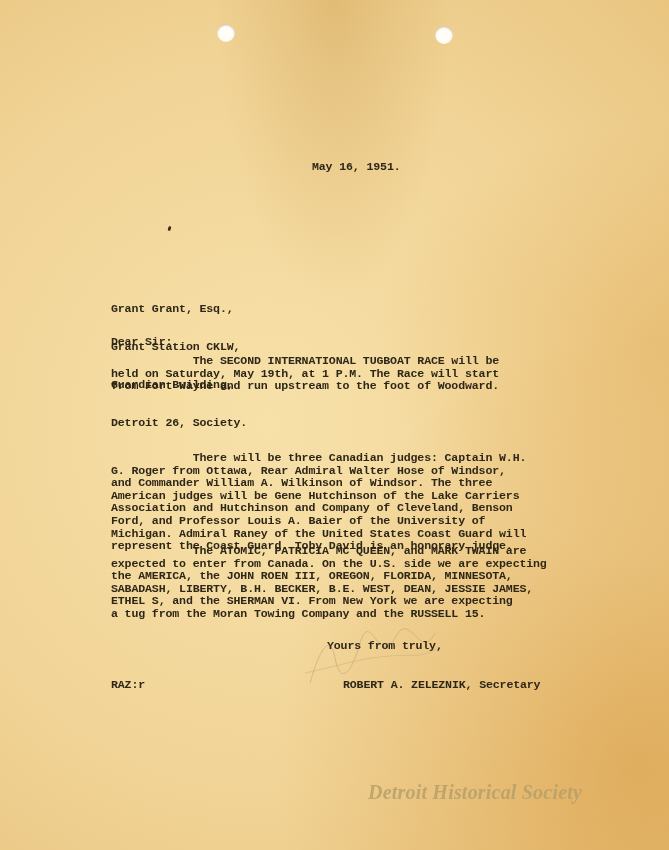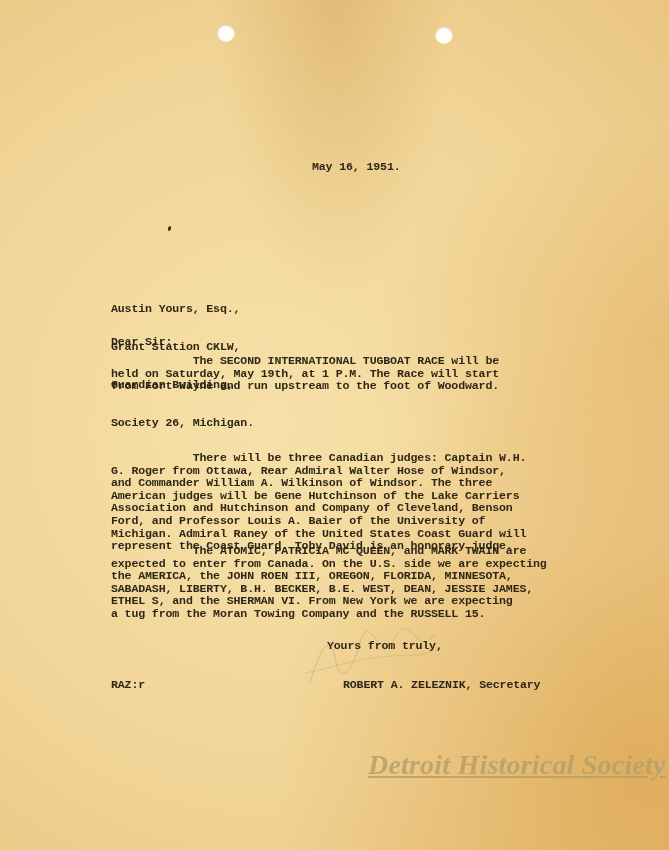--- a/index.html
+++ b/index.html
@@ -17,39 +17,39 @@
   .date { left:312px; top:161px; }
   .addr { left:111px; top:278px; }
   .salutation { left:111px; top:336px; }
   .para1 { left:111px; top:355px; }
   .para2 { left:111px; top:452px; }
   .para3 { left:111px; top:545px; }
   .closing { left:327px; top:640px; }
   .initials { left:111px; top:679px; }
   .signature-name { left:327px; top:679px;padding-left:16px; }
   .sig-scrawl { position:absolute; left:300px; top:628px; width:140px; height:60px; }
-  .watermark { position:absolute; left:368px; top:749px; font-family:"Liberation Serif", "DejaVu Serif", serif; font-style:italic; font-weight:bold; font-size:28px; color:#b6a06a; opacity:0.85; letter-spacing:0.2px;text-decoration:underline; }
+  .watermark { position:absolute; left:368px; top:781px; font-family:"Liberation Serif", "DejaVu Serif", serif; font-style:italic; font-weight:bold; font-size:20px; color:#b6a06a; opacity:0.85; letter-spacing:0.2px; }
   .dot { position:absolute; width:3px; height:5px; background:#3a2f1c; border-radius:50%; transform:rotate(20deg); }
 </style>
 </head>
 <body>
 
 <div class="page">
   <div class="hole" style="left:217px; top:24px;"></div>
   <div class="hole" style="left:435px; top:26px;"></div>
 
   <div class="dot" style="left:168px; top:226px;"></div>
 
   <div class="typed date">May 16, 1951.</div>
 
   <div class="typed addr">
-    <div>Austin Yours, Esq.,</div>
+    <div>Grant Grant, Esq.,</div>
     <div>Grant Station CKLW,</div>
     <div>Guardian Building,</div>
-    <div>Society 26, Michigan.</div>
+    <div>Detroit 26, Society.</div>
   </div>
 
   <div class="typed salutation">Dear Sir:</div>
 
   <div class="typed para1">            The SECOND INTERNATIONAL TUGBOAT RACE will be
 held on Saturday, May 19th, at 1 P.M. The Race will start
 from Fort Wayne and run upstream to the foot of Woodward.</div>
   <div class="typed para2">            There will be three Canadian judges: Captain W.H.
 G. Roger from Ottawa, Rear Admiral Walter Hose of Windsor,
 and Commander William A. Wilkinson of Windsor. The three

